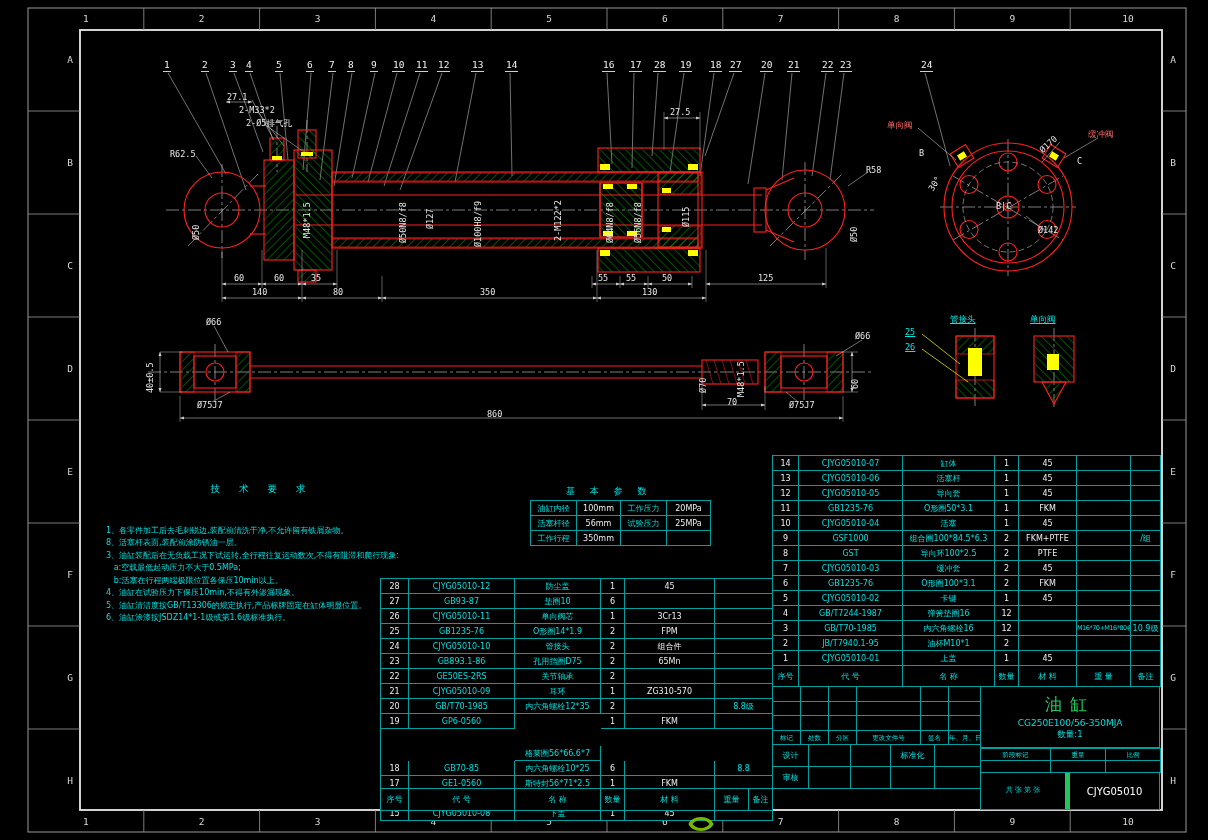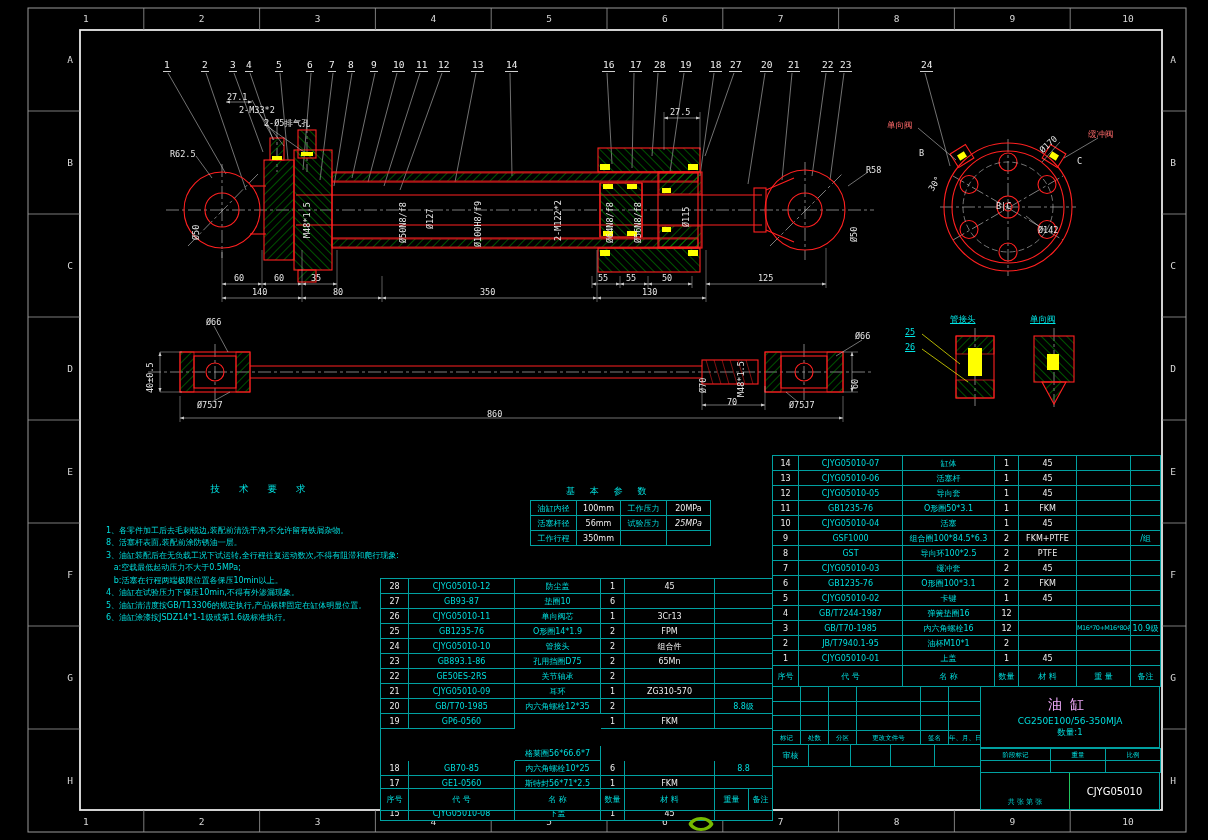--- a/index.html
+++ b/index.html
@@ -23,27 +23,27 @@
   #rev .bcell,#stage .bcell{font-size:6.5px;color:#00dede;}
   #sign .bcell{font-size:8px;}
   #notes{position:absolute;left:106px;top:458px;width:312px;color:#00dede;font-size:8px;
          line-height:12.5px;white-space:pre-wrap;}
   #notes .ttl{display:block;text-align:center;letter-spacing:8px;font-size:9.5px;
               margin-bottom:4px;color:#00e5e5;}
   .ptitle{position:absolute;left:566px;top:485px;color:#00e5e5;font-size:9px;letter-spacing:6px;}
   #namebox{position:absolute;left:980px;top:686px;width:180px;height:62px;box-sizing:border-box;
            border:1px solid #00a0a0;display:flex;flex-direction:column;justify-content:center;
            align-items:center;background:#000;}
-  #namebox .prod{color:#f0abfc;font-size:14px;letter-spacing:8px;}
+  #namebox .prod{color:#22c55e;font-size:17px;letter-spacing:8px;}
   #namebox .code{color:#00dede;font-size:9px;margin-top:2px;}
   #namebox .qty{color:#00dede;font-size:8.5px;margin-top:1px;}
   #sheetrow{position:absolute;left:980px;top:772px;width:180px;height:38px;display:flex;
             box-sizing:border-box;border:1px solid #00a0a0;background:#000;}
-  #sheetrow .c1{width:90px;border-right:1px solid #22c55e;color:#00dede;font-size:7px;
-                display:flex;align-items:flex-end;justify-content:center;padding-bottom:2px;box-sizing:border-box;}
+  #sheetrow .c1{width:90px;border-right:5px solid #22c55e;color:#00dede;font-size:7px;
+                display:flex;align-items:flex-end;justify-content:center;padding-bottom:14px;box-sizing:border-box;}
   #sheetrow .c2{width:90px;color:#fff;font-size:10px;display:flex;align-items:center;justify-content:center;}
 </style>
 </head>
 <body>
 
 <div id="page">
 
   <svg id="dw" width="1208" height="840">
     <defs>
       <pattern id="h1" width="6" height="6" patternUnits="userSpaceOnUse" patternTransform="rotate(45)">
@@ -328,21 +328,21 @@
       <span class="balloon" style="left: 729px; top: 60px;">27</span>
       <span class="balloon" style="left: 760px; top: 60px;">20</span>
       <span class="balloon" style="left: 787px; top: 60px;">21</span>
       <span class="balloon" style="left: 821px; top: 60px;">22</span>
       <span class="balloon" style="left: 839px; top: 60px;">23</span>
       <span class="balloon" style="left: 920px; top: 60px;">24</span>
     </div>
   <div id="labels">
       <span class="dim" style="left: 227px; top: 93px;">27.1</span>
       <span class="dim" style="left: 239px; top: 106px;">2-M33*2</span>
-      <span class="dim" style="left: 264px; top: 119px;">2-Ø5排气孔</span>
+      <span class="dim" style="left: 246px; top: 119px;">2-Ø5排气孔</span>
       <span class="dim" style="left: 170px; top: 150px;">R62.5</span>
       <span class="dim" style="left: 192px; top: 240px; transform-origin: 0px 0px; transform: rotate(-90deg);">Ø50</span>
       <span class="dim" style="left: 303px; top: 238px; transform-origin: 0px 0px; transform: rotate(-90deg);">M48*1.5</span>
       <span class="dim" style="left: 399px; top: 243px; transform-origin: 0px 0px; transform: rotate(-90deg);">Ø50N8/f8</span>
       <span class="dim" style="left: 426px; top: 229px; transform-origin: 0px 0px; transform: rotate(-90deg);">Ø127</span>
       <span class="dim" style="left: 474px; top: 247px; transform-origin: 0px 0px; transform: rotate(-90deg);">Ø100H8/f9</span>
       <span class="dim" style="left: 554px; top: 241px; transform-origin: 0px 0px; transform: rotate(-90deg);">2-M122*2</span>
       <span class="dim" style="left: 606px; top: 243px; transform-origin: 0px 0px; transform: rotate(-90deg);">Ø64N8/f8</span>
       <span class="dim" style="left: 634px; top: 243px; transform-origin: 0px 0px; transform: rotate(-90deg);">Ø56N8/f8</span>
       <span class="dim" style="left: 682px; top: 227px; transform-origin: 0px 0px; transform: rotate(-90deg);">Ø115</span>
@@ -394,21 +394,21 @@
       <div class="brow">
         <div class="bcell" style="width: 46px; height: 15px; line-height: 15px;">油缸内径</div>
         <div class="bcell w" style="width: 44px; height: 15px; line-height: 15px;">100mm</div>
         <div class="bcell" style="width: 46px; height: 15px; line-height: 15px;">工作压力</div>
         <div class="bcell w" style="width: 44px; height: 15px; line-height: 15px;">20MPa</div>
       </div>
       <div class="brow">
         <div class="bcell" style="width: 46px; height: 15px; line-height: 15px;">活塞杆径</div>
         <div class="bcell w" style="width: 44px; height: 15px; line-height: 15px;">56mm</div>
         <div class="bcell" style="width: 46px; height: 15px; line-height: 15px;">试验压力</div>
-        <div class="bcell w" style="width: 44px; height: 15px; line-height: 15px; font-style: italic;">25MPa</div>
+        <div class="bcell w" style="width: 44px; height: 15px; line-height: 15px;">25MPa</div>
       </div>
       <div class="brow">
         <div class="bcell" style="width: 46px; height: 15px; line-height: 15px;">工作行程</div>
         <div class="bcell w" style="width: 44px; height: 15px; line-height: 15px;">350mm</div>
         <div class="bcell" style="width: 46px; height: 15px; line-height: 15px;"></div>
         <div class="bcell w" style="width: 44px; height: 15px; line-height: 15px;"></div>
       </div>
     </div>
 
   <div id="bomL" class="bom" style="left:380px;top:578px;">
@@ -705,20 +705,27 @@
         <div class="bcell" style="width: 28px; height: 14.5px; line-height: 14.5px;">标记</div>
         <div class="bcell" style="width: 28px; height: 14.5px; line-height: 14.5px;">处数</div>
         <div class="bcell" style="width: 28px; height: 14.5px; line-height: 14.5px;">分区</div>
         <div class="bcell" style="width: 64px; height: 14.5px; line-height: 14.5px;">更改文件号</div>
         <div class="bcell" style="width: 28px; height: 14.5px; line-height: 14.5px;">签名</div>
         <div class="bcell" style="width: 32px; height: 14.5px; line-height: 14.5px;">年、月、日</div>
       </div>
     </div>
   <div id="sign" class="bom" style="left:772px;top:744px;">
       <div class="brow">
+        <div class="bcell" style="width: 36px; height: 22px; line-height: 22px;">设计</div>
+        <div class="bcell" style="width: 42px; height: 22px; line-height: 22px;"></div>
+        <div class="bcell" style="width: 40px; height: 22px; line-height: 22px;"></div>
+        <div class="bcell" style="width: 44px; height: 22px; line-height: 22px;">标准化</div>
+        <div class="bcell" style="width: 46px; height: 22px; line-height: 22px;"></div>
+      </div>
+      <div class="brow">
         <div class="bcell" style="width: 36px; height: 22px; line-height: 22px;">审核</div>
         <div class="bcell" style="width: 42px; height: 22px; line-height: 22px;"></div>
         <div class="bcell" style="width: 40px; height: 22px; line-height: 22px;"></div>
         <div class="bcell" style="width: 44px; height: 22px; line-height: 22px;"></div>
         <div class="bcell" style="width: 46px; height: 22px; line-height: 22px;"></div>
       </div>
     </div>
 
   <div id="namebox">
     <span class="prod">油缸</span>

